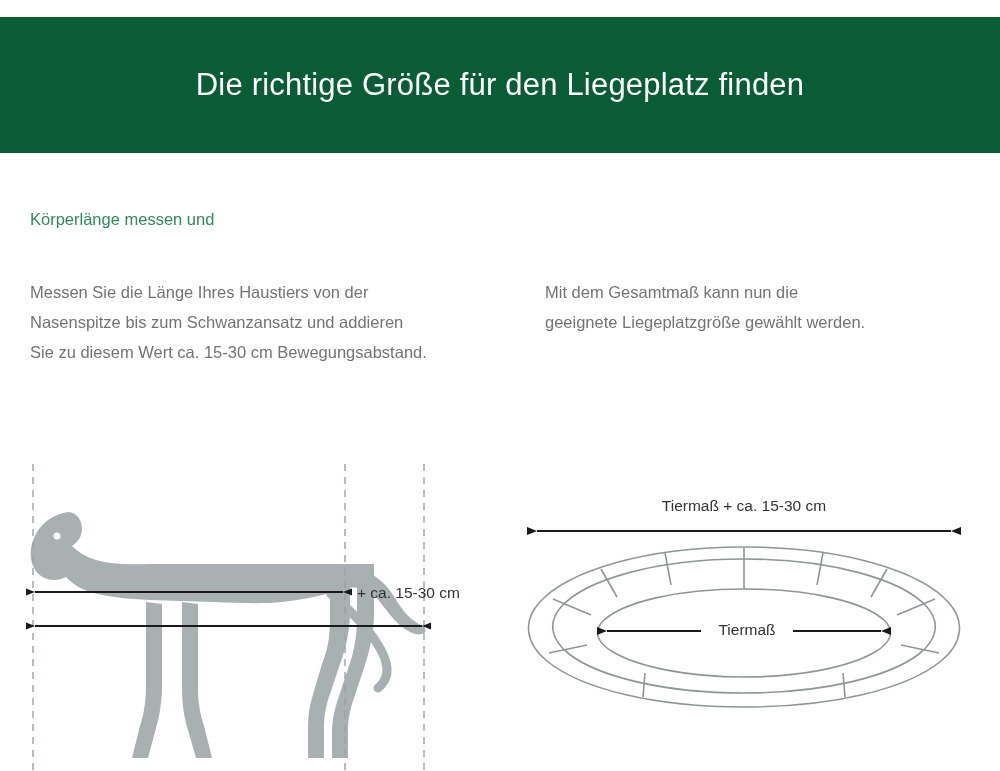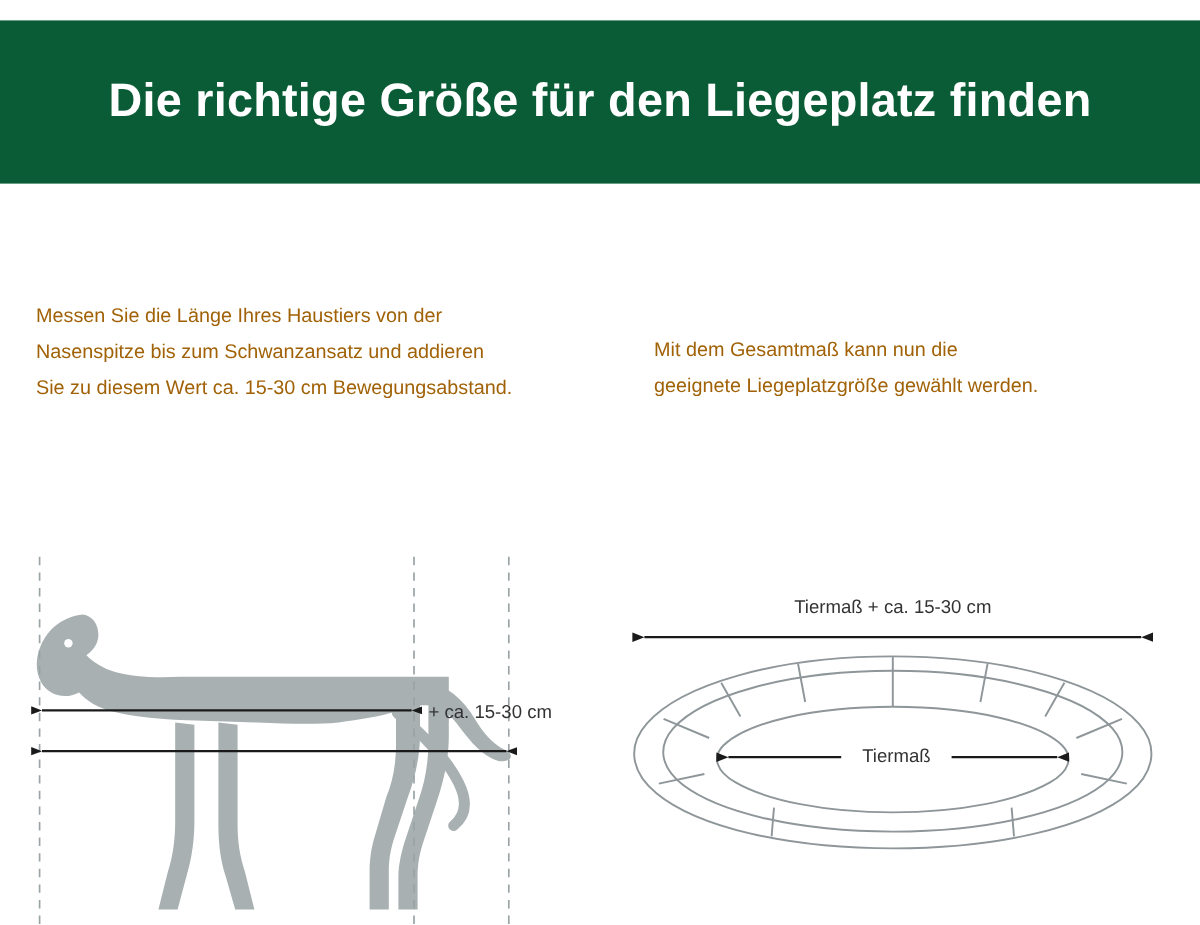--- a/index.html
+++ b/index.html
@@ -23,43 +23,43 @@
     top: 17px;
     width: 1000px;
     height: 136px;
     background: #0a5c36;
     display: flex;
     align-items: center;
     justify-content: center;
   }
   .header-title {
     color: #ffffff;
-    font-size: 39px;
-    font-weight: bold;
+    font-size: 31px;
+    font-weight: normal;
     letter-spacing: 0.2px;
     text-align: center;
   }
 
   
   .col {
     position: absolute;
     top: 205px;
   }
   .col-left  { left: 30px;  width: 440px; }
   .col-right { left: 533px; width: 430px; }
 
   .sub-heading {
     color: #2f8a5b;
     font-size: 16.5px;
     line-height: 29px;
     margin: 0 0 0 0;
     font-weight: normal;
   }
   .body-text {
-    color: #a16207;
+    color: #737373;
     font-size: 16.5px;
     line-height: 30px;
     margin: 0;
   }
   .left-body  { margin-top: 43px; width: 400px; }
   .right-body { margin-top: 72px; width: 330px; margin-left: 12px; }
 
   
   .illus {
     position: absolute;
@@ -76,20 +76,21 @@
   }
 </style>
 </head>
 <body>
 
 <div class="header-band">
   <div class="header-title">Die richtige Größe für den Liegeplatz finden</div>
 </div>
 
 <div class="col col-left">
+  <div class="sub-heading">Körperlänge messen und</div>
   <p class="body-text left-body">Messen Sie die Länge Ihres Haustiers von der Nasenspitze bis zum Schwanzansatz und addieren Sie zu diesem Wert ca. 15-30 cm Bewegungsabstand.</p>
 </div>
 
 <div class="col col-right">
   <p class="body-text right-body">Mit dem Gesamtmaß kann nun die geeignete Liegeplatzgröße gewählt werden.</p>
 </div>
 
 <div class="illus illus-left">
   <svg width="500" height="340" viewBox="0 0 500 340" xmlns="http://www.w3.org/2000/svg">
     <defs>

